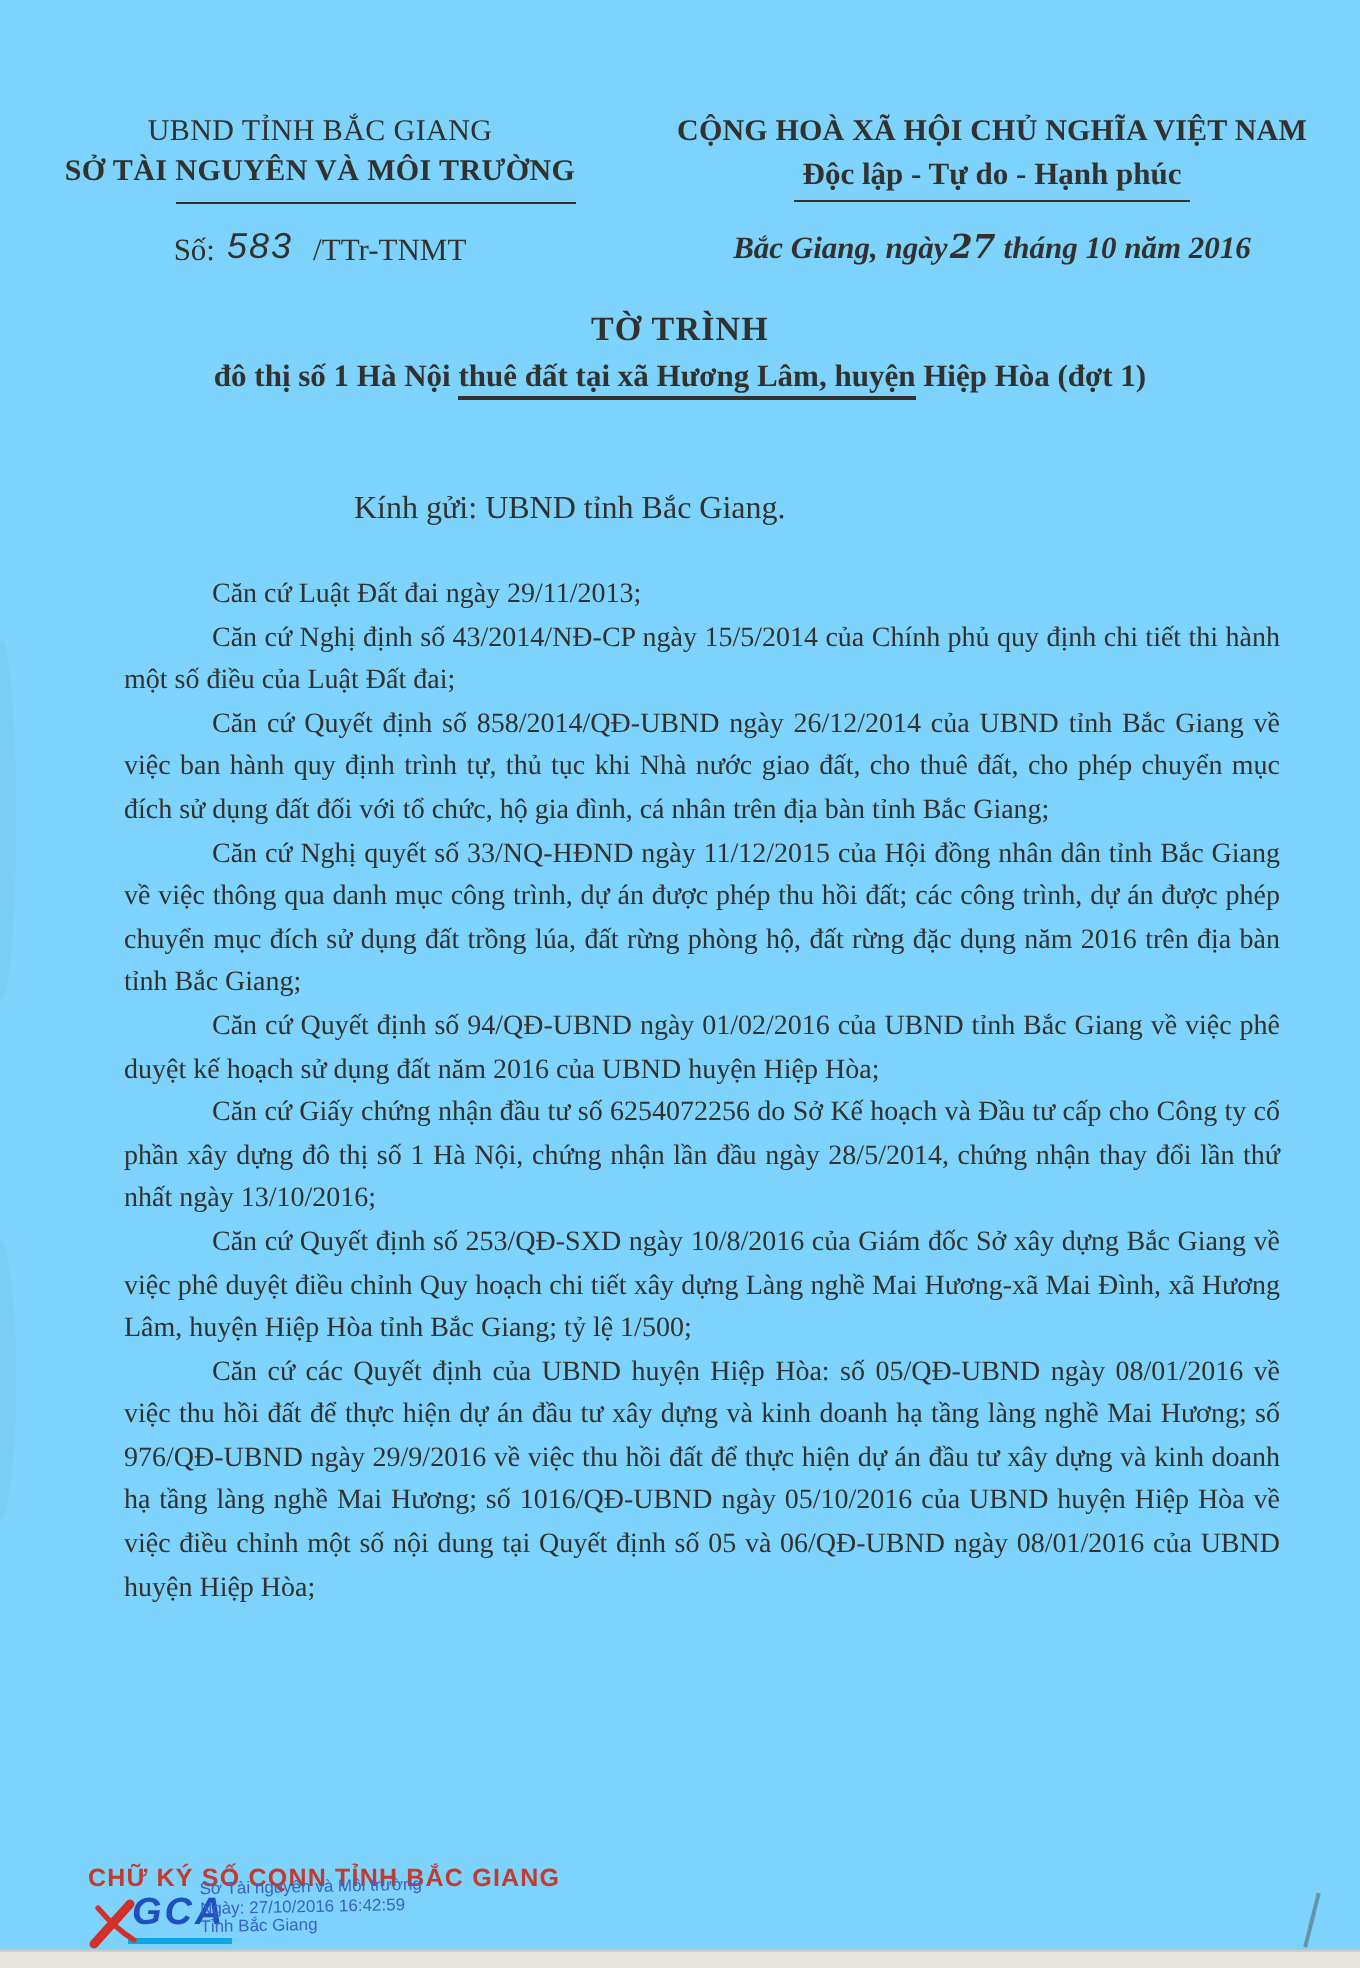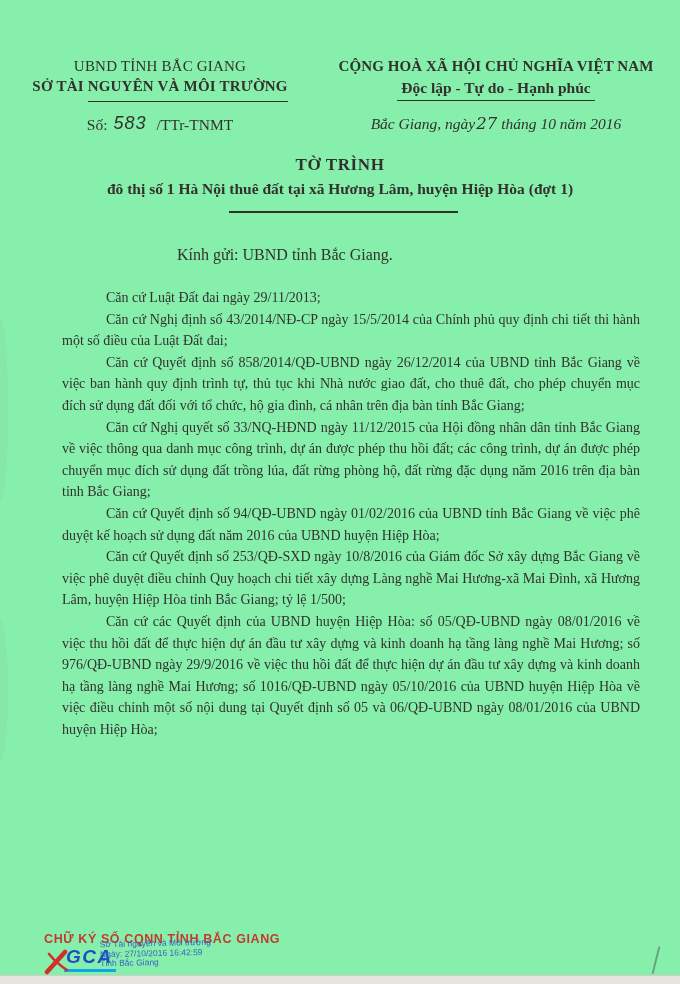--- a/index.html
+++ b/index.html
@@ -1,47 +1,47 @@
 <!DOCTYPE html>
 <html><head>
 <meta charset="utf-8">
 <style>
   html,body { margin:0; padding:0; background:#ffffff; }
   .page {
     position:relative; width:680px; height:984px;
-    background:#86efac; overflow:hidden;
+    background:#7dd3fc; overflow:hidden;
     font-family:"Liberation Serif","DejaVu Serif",serif;
     color:#33312d;
   }
 
   
   .header { position:absolute; top:58px; left:0; width:680px; display:flex; }
   .header-left  { width:320px; text-align:center; }
   .header-right { width:352px; text-align:center; }
 
   .org-parent { font-size:15px; letter-spacing:0.2px; }
   .org-name   { font-size:15px; font-weight:bold; margin-top:3px; letter-spacing:0.2px; }
   .u-part     { border-bottom:1.5px solid #33312d; padding-bottom:7px; }
 
   .doc-number { margin-top:19px; font-size:15.5px; }
   .handwritten { font-style:italic; font-size:18px; font-family:Liberation Sans, sans-serif;
                  letter-spacing:1px; margin:0 10px 0 6px; position:relative; top:-1px; }
 
   .motto-1 { font-size:15px; font-weight:bold; letter-spacing:0.1px; }
   .motto-2 { display:inline-block; font-size:15.5px; font-weight:bold; margin-top:4px;
              border-bottom:1.5px solid #33312d; padding:0 4px 3px 4px; }
-  .dateline { margin-top:13px; font-style:italic; font-size:15.5px; }
+  .dateline { margin-top:13px; font-style:italic; font-size:15.5px;font-weight:bold; }
   .date-day { font-family:"DejaVu Serif",serif; font-style:italic; font-size:16.5px;
               margin:0 4px 0 1px; }
 
   
   .title-block { position:absolute; top:155px; left:0; width:680px; text-align:center; }
   .title-main  { font-size:17px; font-weight:bold; letter-spacing:0.6px; }
   .subject     { font-size:15.5px; font-weight:bold; line-height:20px; margin-top:4px; }
-  .subject .u-part { padding-bottom:14px; border-bottom-width:2px; }
+  .subject .u-part { padding-bottom:1px; border-bottom-width:2px; }
 
   .salutation { position:absolute; top:246px; left:177px; font-size:16px; }
 
   
   .body-text { position:absolute; top:287px; left:62px; width:578px; }
   .body-text p { margin:0; text-align:justify; text-indent:44px;
                  font-size:14px; line-height:21.6px; }
 
   
   .stamp { position:absolute; left:42px; top:930px; width:330px; height:50px;
@@ -91,20 +91,21 @@
   </div>
 
   <div class="salutation">Kính gửi:  UBND tỉnh Bắc Giang.</div>
 
   <div class="body-text">
     <p>Căn cứ Luật Đất đai ngày 29/11/2013;</p>
     <p>Căn cứ Nghị định số 43/2014/NĐ-CP ngày 15/5/2014 của Chính phủ quy định chi tiết thi hành một số điều của Luật Đất đai;</p>
     <p>Căn cứ Quyết định số 858/2014/QĐ-UBND ngày 26/12/2014 của UBND tỉnh Bắc Giang về việc ban hành quy định trình tự, thủ tục khi Nhà nước giao đất, cho thuê đất, cho phép chuyển mục đích sử dụng đất đối với tổ chức, hộ gia đình, cá nhân trên địa bàn tỉnh Bắc Giang;</p>
     <p>Căn cứ Nghị quyết số 33/NQ-HĐND ngày 11/12/2015 của Hội đồng nhân dân tỉnh Bắc Giang về việc thông qua danh mục công trình, dự án được phép thu hồi đất; các công trình, dự án được phép chuyển mục đích sử dụng đất trồng lúa, đất rừng phòng hộ, đất rừng đặc dụng năm 2016 trên địa bàn tỉnh Bắc Giang;</p>
     <p>Căn cứ Quyết định số 94/QĐ-UBND ngày 01/02/2016 của UBND tỉnh Bắc Giang về việc phê duyệt kế hoạch sử dụng đất năm 2016 của UBND huyện Hiệp Hòa;</p>
+    <p>Căn cứ Giấy chứng nhận đầu tư số 6254072256 do Sở Kế hoạch và Đầu tư cấp cho Công ty cổ phần xây dựng đô thị số 1 Hà Nội, chứng nhận lần đầu ngày 28/5/2014, chứng nhận thay đổi lần thứ nhất ngày 13/10/2016;</p>
     <p>Căn cứ Quyết định số 253/QĐ-SXD ngày 10/8/2016 của Giám đốc Sở xây dựng Bắc Giang về việc phê duyệt điều chỉnh Quy hoạch chi tiết xây dựng Làng nghề Mai Hương-xã Mai Đình, xã Hương Lâm, huyện Hiệp Hòa tỉnh Bắc Giang; tỷ lệ 1/500;</p>
     <p>Căn cứ các Quyết định của UBND huyện Hiệp Hòa: số 05/QĐ-UBND ngày 08/01/2016 về việc thu hồi đất để thực hiện dự án đầu tư xây dựng và kinh doanh hạ tầng làng nghề Mai Hương; số 976/QĐ-UBND ngày 29/9/2016 về việc thu hồi đất để thực hiện dự án đầu tư xây dựng và kinh doanh hạ tầng làng nghề Mai Hương; số 1016/QĐ-UBND ngày 05/10/2016 của UBND huyện Hiệp Hòa về việc điều chỉnh một số nội dung tại Quyết định số 05 và 06/QĐ-UBND ngày 08/01/2016 của UBND huyện Hiệp Hòa;</p>
   </div>
 
   <div class="stamp">
     <div class="stamp-title">CHỮ KÝ SỐ CQNN TỈNH BẮC GIANG</div>
     <div class="stamp-logo">
       <svg class="gca-x" width="26" height="26" viewBox="0 0 26 26">
         <path d="M3 23 L21 3" stroke="#d03028" stroke-width="4.5" stroke-linecap="round" fill="none"></path>
         <path d="M5 5 C10 11, 15 16, 23 21" stroke="#d03028" stroke-width="2.6" stroke-linecap="round" fill="none"></path>

